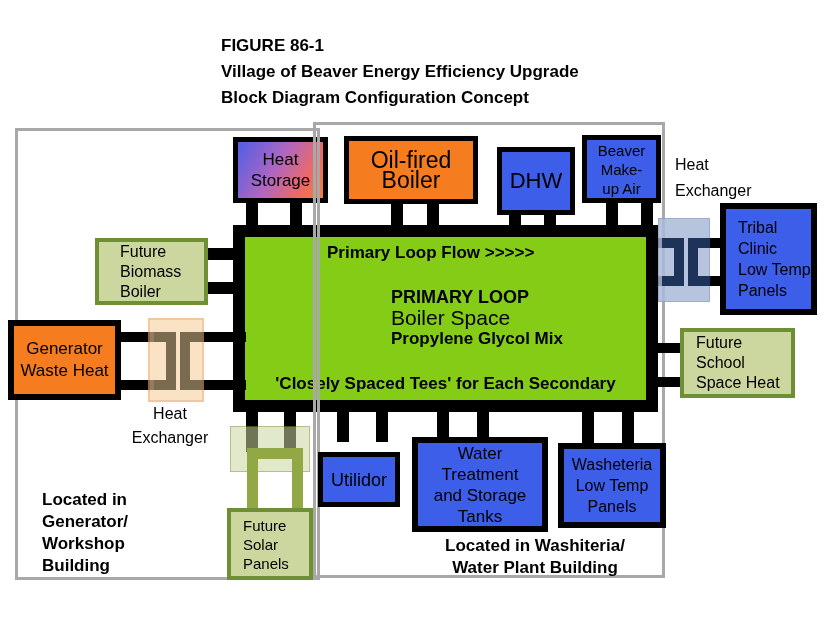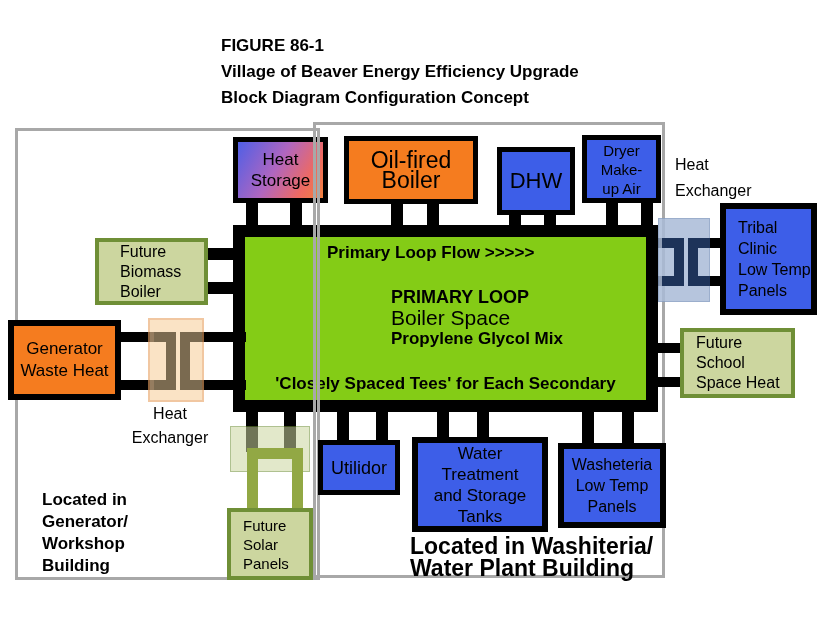--- a/index.html
+++ b/index.html
@@ -48,21 +48,21 @@
       <div class="bold" style="font-size:17px;line-height:20px;">Propylene Glycol Mix</div>
     </div>
     <div class="abs bold" style="left:0;bottom:6px;width:100%;text-align:center;font-size:17px;">'Closely Spaced Tees' for Each Secondary</div>
   </div>
 
   <div class="abs box pre" style="left:233px;top:137px;width:95px;height:66px;z-index:5;font-size:17px;line-height:21px;
               background:linear-gradient(120deg,var(--storage_grad_1) 0%,var(--storage_grad_2) 45%,var(--storage_grad_3) 78%,var(--storage_grad_4) 100%);">Heat
 Storage</div>
   <div class="abs box" style="left:344px;top:136px;width:134px;height:68px;background:var(--box_orange);font-size:23px;">Oil-fired Boiler</div>
   <div class="abs box" style="left:497px;top:147px;width:78px;height:68px;font-size:22px;">DHW</div>
-  <div class="abs box pre" style="left:582px;top:135px;width:79px;height:68px;font-size:15px;line-height:19px;">Dryer
+  <div class="abs box pre" style="left:582px;top:135px;width:79px;height:68px;font-size:15px;line-height:19px;">Beaver
 Make-
 up Air</div>
 
   <div class="abs pipe" style="left:246px;top:203px;width:12px;height:24px;"></div>
   <div class="abs pipe" style="left:290px;top:203px;width:12px;height:24px;"></div>
   <div class="abs pipe" style="left:391px;top:203px;width:12px;height:24px;"></div>
   <div class="abs pipe" style="left:427px;top:203px;width:12px;height:24px;"></div>
   <div class="abs pipe" style="left:509px;top:203px;width:12px;height:24px;"></div>
   <div class="abs pipe" style="left:544px;top:203px;width:12px;height:24px;"></div>
   <div class="abs pipe" style="left:606px;top:203px;width:12px;height:24px;"></div>
@@ -121,29 +121,29 @@
   <div class="abs pipe" style="left:582px;top:410px;width:12px;height:35px;"></div>
   <div class="abs pipe" style="left:622px;top:410px;width:12px;height:35px;"></div>
 
   <div class="abs exch-rect" style="left:230px;top:426px;width:80px;height:46px;background:var(--green_fill);border:1px solid var(--green_border);opacity:0.55;"></div>
   <div class="abs bracket" style="left:247px;top:448px;width:56px;height:62px;border-top:11px solid var(--solar_green);border-left:11px solid var(--solar_green);border-right:11px solid var(--solar_green);"></div>
 
   <div class="abs box pre leftalign" style="left:227px;top:508px;width:86px;height:72px;background:var(--green_fill);border:4px solid var(--green_border);padding-left:12px;font-size:15px;line-height:19px;">Future
 Solar
 Panels</div>
 
-  <div class="abs box" style="left:318px;top:440px;width:82px;height:55px;font-size:18px;">Utilidor</div>
+  <div class="abs box" style="left:318px;top:452px;width:82px;height:55px;font-size:18px;">Utilidor</div>
   <div class="abs box pre" style="left:412px;top:437px;width:136px;height:95px;border-width:6px;font-size:17px;line-height:21px;">Water
 Treatment
 and Storage
 Tanks</div>
   <div class="abs box pre" style="left:558px;top:443px;width:108px;height:85px;border-width:6px;font-size:16px;line-height:21px;">Washeteria
 Low Temp
 Panels</div>
 
   <div class="abs pre bold label" style="left:42px;top:473px;font-size:17px;line-height:22px;margin-top:16px;">Located in
 Generator/
 Workshop
 Building</div>
-  <div class="abs pre bold label" style="left:410px;top:535px;width:250px;font-size:23px;line-height:22px;">Located in Washiteria/
+  <div class="abs pre bold label" style="left:410px;top:535px;width:250px;text-align:center;font-size:17px;line-height:22px;">Located in Washiteria/
 Water Plant Building</div>
 
 </div>
 
 </body></html>

